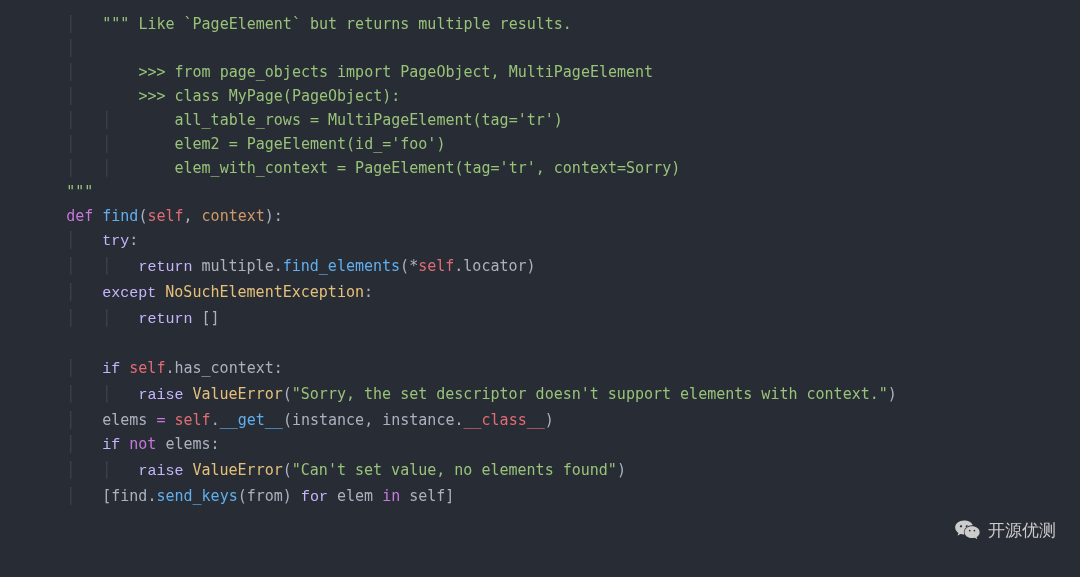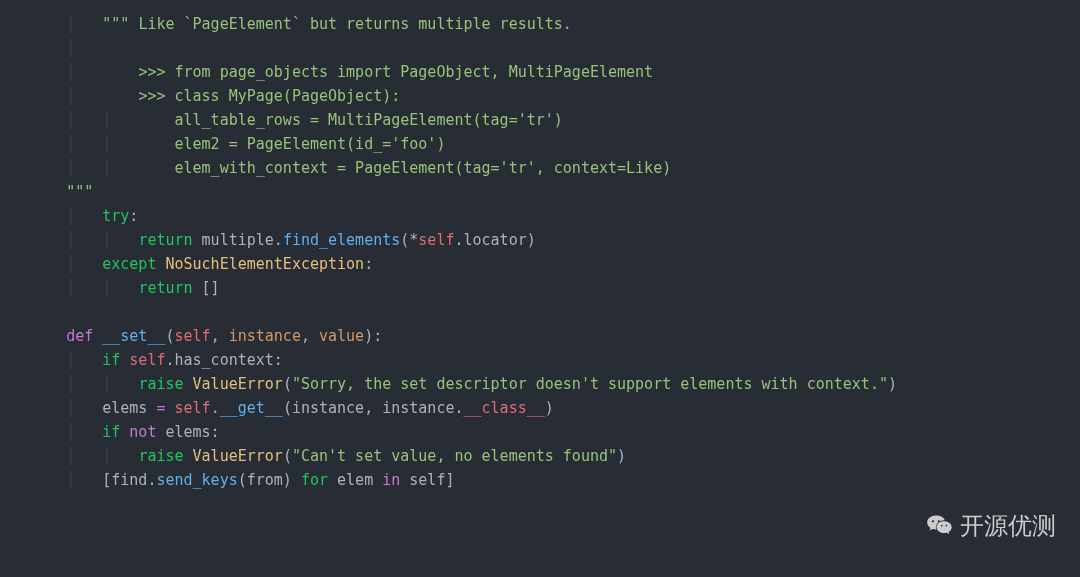--- a/index.html
+++ b/index.html
@@ -14,21 +14,21 @@
     height: 577px;
     overflow: hidden;
     position: relative;
   }
   .code-line {
     white-space: pre;
     position: relative;
   }
   .kw-class { color: #C678DD; }
   .kw-def { color: #C678DD; }
-  .kw-ctrl { color: #22c55e; }
+  .kw-ctrl { color: #c4b5fd; font-family: Liberation Mono, monospace; }
   .kw-op { color: #C678DD; }
   .cls-name { color: #E5C07B; }
   .fn-name { color: #61AFEF; }
   .param { color: #D19A66; }
   .self { color: #E06C75; }
   .string { color: #98C379; }
   .docstring { color: #98C379; }
   .punct { color: #ABB2BF; }
   .attr { color: #E06C75; text-align: center; }
   .indent-guide {
@@ -39,21 +39,21 @@
   }
   .watermark {
     position: absolute;
     bottom: 32px;
     right: 24px;
     display: flex;
     align-items: center;
     gap: 6px;
     color: #CCCCCC;
     font-family: -apple-system, "PingFang SC", "Microsoft YaHei", sans-serif;
-    font-size: 24px;
+    font-size: 17px;
   }
   .wechat-icon {
     width: 28px;
     height: 28px;
     fill: #CCCCCC;
   }
 </style>
 </head>
 <body>
 
@@ -65,36 +65,36 @@
 <div class="code-line">    <span class="indent-guide">│   </span></div>
 
 <div class="code-line">    <span class="indent-guide">│   </span>    <span class="docstring">&gt;&gt;&gt; from page_objects import PageObject, MultiPageElement</span></div>
 
 <div class="code-line">    <span class="indent-guide">│   </span>    <span class="docstring">&gt;&gt;&gt; class MyPage(PageObject):</span></div>
 
 <div class="code-line">    <span class="indent-guide">│   │   </span>    <span class="docstring">all_table_rows = MultiPageElement(tag='tr')</span></div>
 
 <div class="code-line">    <span class="indent-guide">│   │   </span>    <span class="docstring">elem2 = PageElement(id_='foo')</span></div>
 
-<div class="code-line">    <span class="indent-guide">│   │   </span>    <span class="docstring">elem_with_context = PageElement(tag='tr', context=Like)</span></div>
+<div class="code-line">    <span class="indent-guide">│   │   </span>    <span class="docstring">elem_with_context = PageElement(tag='tr', context=Sorry)</span></div>
 
 <div class="code-line">    <span class="docstring">"""</span></div>
 
+<div class="code-line">    <span class="kw-def">def</span> <span class="fn-name">find</span><span class="punct">(</span><span class="self">self</span><span class="punct">, </span><span class="param">context</span><span class="punct">):</span></div>
 
 <div class="code-line">    <span class="indent-guide">│   </span><span class="kw-ctrl">try</span><span class="punct">:</span></div>
 
 <div class="code-line">    <span class="indent-guide">│   │   </span><span class="kw-ctrl">return</span><span class="punct"> multiple.</span><span class="fn-name">find_elements</span><span class="punct">(*</span><span class="self">self</span><span class="punct">.locator)</span></div>
 
 <div class="code-line">    <span class="indent-guide">│   </span><span class="kw-ctrl">except</span><span class="cls-name"> NoSuchElementException</span><span class="punct">:</span></div>
 
 <div class="code-line">    <span class="indent-guide">│   │   </span><span class="kw-ctrl">return</span><span class="punct"> []</span></div>
 
 <div class="code-line">    </div>
 
-<div class="code-line">    <span class="kw-def">def</span> <span class="fn-name">__set__</span><span class="punct">(</span><span class="self">self</span><span class="punct">, </span><span class="param">instance</span><span class="punct">, </span><span class="param">value</span><span class="punct">):</span></div>
 
 <div class="code-line">    <span class="indent-guide">│   </span><span class="kw-ctrl">if</span><span class="self"> self</span><span class="punct">.has_context:</span></div>
 
 <div class="code-line">    <span class="indent-guide">│   │   </span><span class="kw-ctrl">raise</span><span class="cls-name"> ValueError</span><span class="punct">(</span><span class="string">"Sorry, the set descriptor doesn't support elements with context."</span><span class="punct">)</span></div>
 
 <div class="code-line">    <span class="indent-guide">│   </span><span class="punct">elems </span><span class="kw-op">=</span><span class="self"> self</span><span class="punct">.</span><span class="fn-name">__get__</span><span class="punct">(instance, instance.</span><span class="attr">__class__</span><span class="punct">)</span></div>
 
 <div class="code-line">    <span class="indent-guide">│   </span><span class="kw-ctrl">if</span><span class="kw-op"> not</span><span class="punct"> elems:</span></div>
 
 <div class="code-line">    <span class="indent-guide">│   │   </span><span class="kw-ctrl">raise</span><span class="cls-name"> ValueError</span><span class="punct">(</span><span class="string">"Can't set value, no elements found"</span><span class="punct">)</span></div>

